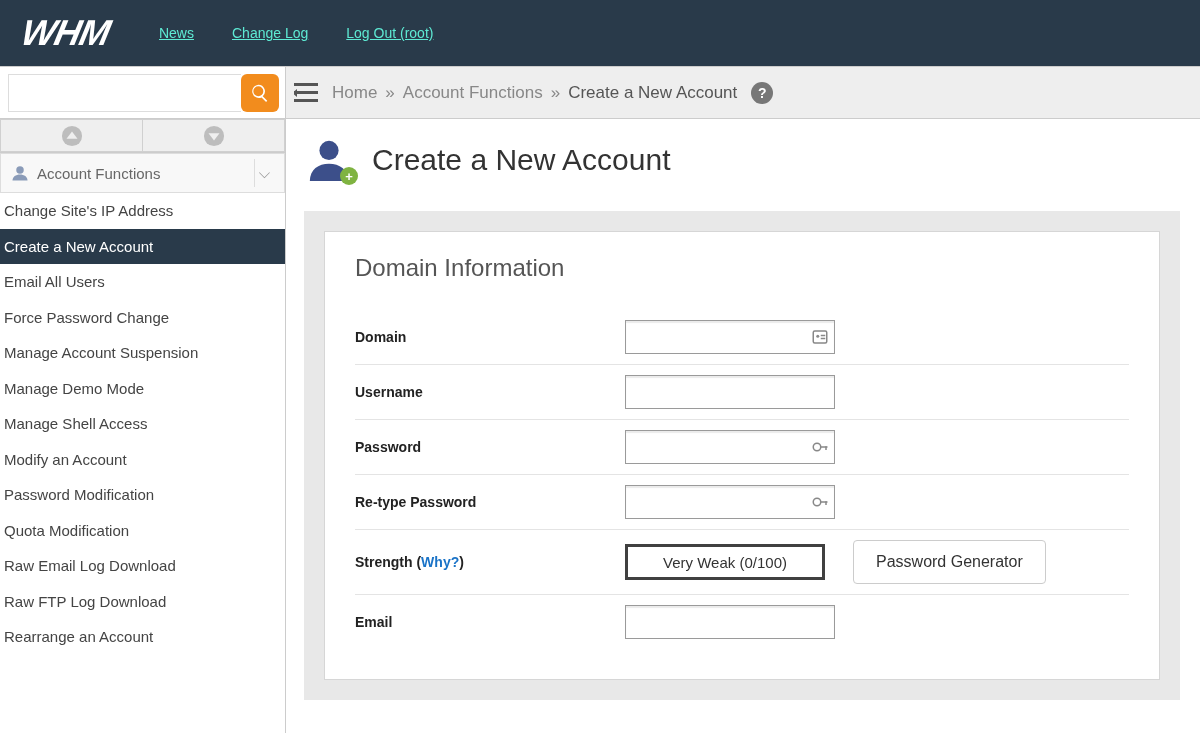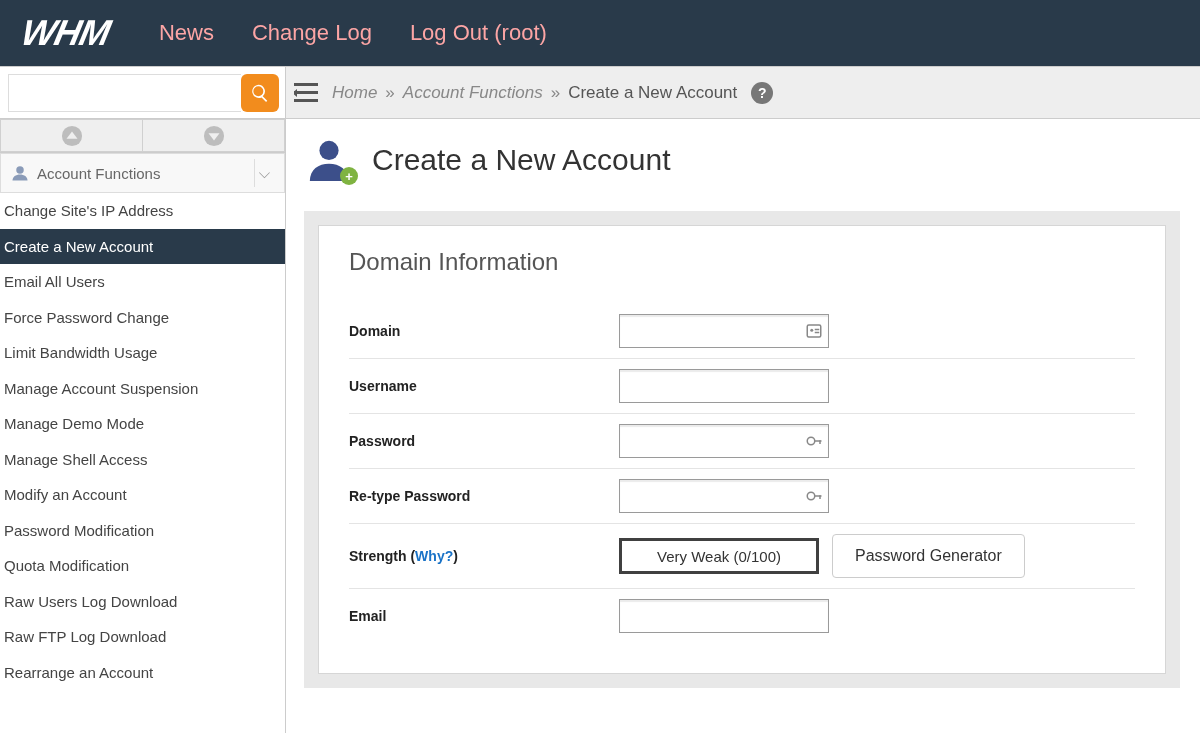--- a/index.html
+++ b/index.html
@@ -26,23 +26,24 @@
     font-weight: 900;
     font-style: italic;
     color: #fff;
     font-size: 36px;
     letter-spacing: -1px;
     transform: skewX(-12deg);
     margin-right: 12px;
     user-select: none;
   }
   .topnav-link {
-    color: #fca5a5;
-    font-size: 22px;
-    cursor: pointer;
+    color: #5eead4;
+    font-size: 14px;
+    cursor: pointer;
+    text-decoration: underline;
   }
   .topbar-sep {
     height: 1px; background: #ccc;
   }
   
   .secondrow {
     display: flex;
     align-items: stretch;
     height: 52px;
     background: #eeeeee;
@@ -88,21 +89,21 @@
   .breadcrumb {
     display: flex;
     align-items: center;
     gap: 8px;
     padding-left: 6px;
     font-size: 17px;
     color: #888;
   }
   .breadcrumb .sep { color: #888; }
   .breadcrumb .current { color: #555; }
-  .breadcrumb .link { cursor: pointer; font-style: italic; }
+  .breadcrumb .link { cursor: pointer; }
   .help-circle {
     width: 22px; height: 22px;
     background: #777; color: #fff;
     border-radius: 50%;
     display: inline-flex; align-items: center; justify-content: center;
     font-weight: bold; font-size: 14px; margin-left: 6px;
     cursor: pointer;
   }
   
   .body-row { display: flex; height: calc(733px - 66px - 52px - 1px); }
@@ -184,21 +185,21 @@
   .avatar svg { width:50px; height:46px; fill:#3c4f8a; }
   .avatar .plus {
     position:absolute; right:-4px; bottom:-2px;
     width:18px; height:18px; border-radius:50%;
     background:#7fb341; color:#fff;
     display:flex; align-items:center; justify-content:center;
     font-size:13px; font-weight:bold;
   }
   .panel-outer {
     background:#e8e8e8;
-    padding:14px;
+    padding:20px;
   }
   .panel-inner {
     background:#fff;
     border:1px solid #d6d6d6;
     padding: 22px 30px 30px;
   }
   .section-title {
     font-size: 24px;
     font-weight: 400;
     color:#555;
@@ -234,21 +235,21 @@
   }
   .strength-box {
     display:inline-flex; align-items:center; justify-content:center;
     width:200px; height:36px;
     border:3px solid #404040;
     font-size:15px; color:#333;
   }
   .gen-btn {
     display:inline-flex; align-items:center; justify-content:center;
     height:44px; padding:0 22px;
-    margin-left: 13px;
+    margin-left: 28px;
     border:1px solid #ccc; border-radius:4px;
     background:#fff;
     font-size:16px; color:#333;
     cursor:pointer;
   }
 </style>
 </head>
 <body>
 
 <div class="topbar">
@@ -309,28 +310,27 @@
           <path d="M2 22c0-5 4.5-8 10-8s10 3 10 8z"></path>
         </svg>
       <span>Account Functions</span>
       <span class="chev">⌵</span>
     </div>
     <div class="side-list" id="side-list">
         <div class="side-item">Change Site's IP Address</div>
         <div class="side-item active">Create a New Account</div>
         <div class="side-item">Email All Users</div>
         <div class="side-item">Force Password Change</div>
-        <div class="side-item">Limit Bandwidth Usage</div>
         <div class="side-item">Manage Account Suspension</div>
         <div class="side-item">Manage Demo Mode</div>
         <div class="side-item">Manage Shell Access</div>
         <div class="side-item">Modify an Account</div>
         <div class="side-item">Password Modification</div>
         <div class="side-item">Quota Modification</div>
-        <div class="side-item">Raw Users Log Download</div>
+        <div class="side-item">Raw Email Log Download</div>
         <div class="side-item">Raw FTP Log Download</div>
         <div class="side-item">Rearrange an Account</div>
       </div>
   </div>
 
   <div class="main">
     <div class="page-header">
       <div class="avatar">
         <svg viewBox="0 0 24 24">
             <circle cx="12" cy="7" r="5"></circle>

